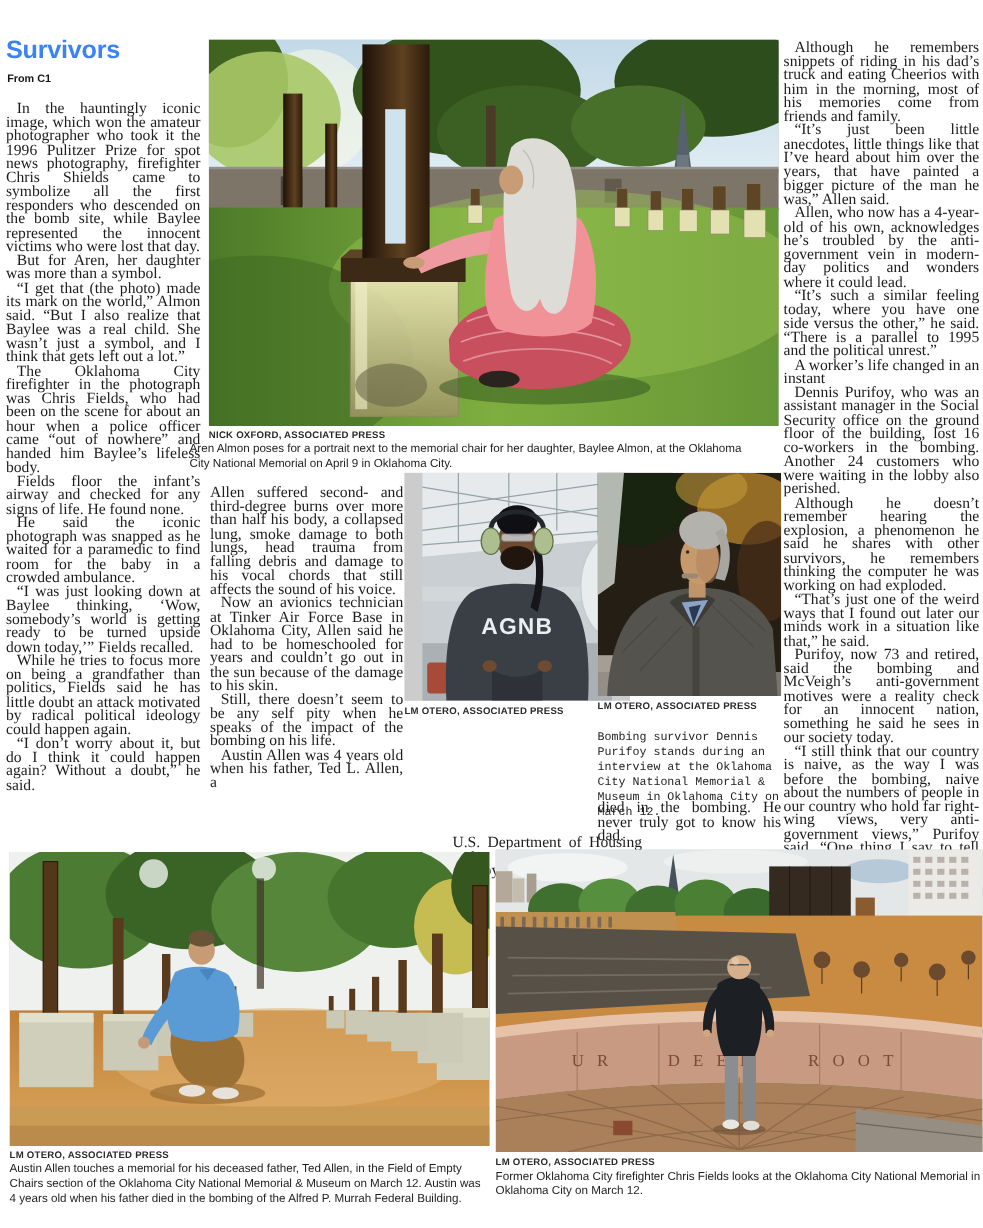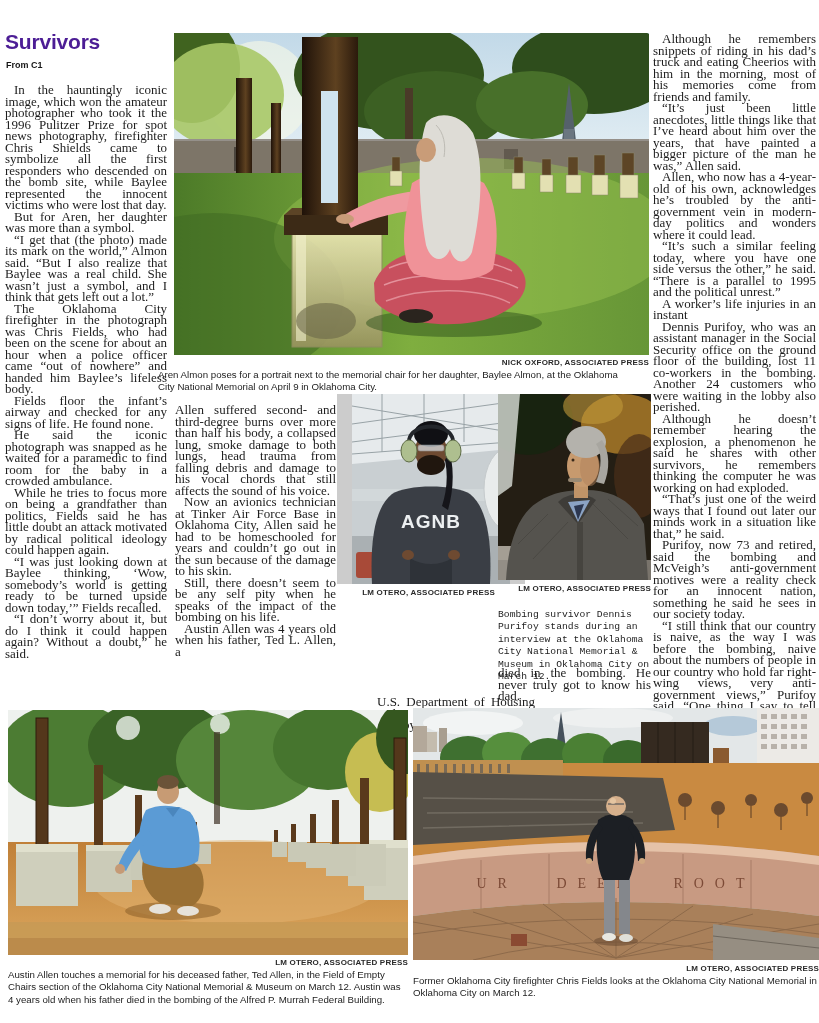--- a/index.html
+++ b/index.html
@@ -1,49 +1,49 @@
 <!DOCTYPE html>
 <html lang="en"><head>
 <meta charset="utf-8">
 <style>
   html,body{margin:0;padding:0;background:#ffffff;}
   #page{position:relative;width:819px;height:1023px;background:#fff;overflow:hidden;
         font-family:"Liberation Serif",serif;color:#1c1c1c;}
   .headline{position:absolute;left:5px;top:30px;font-family:"Liberation Sans",sans-serif;
-        font-weight:700;font-size:21px;letter-spacing:-0.2px;color:#4c1d95;}
+        font-weight:700;font-size:21px;letter-spacing:-0.2px;color:#3b82f6;}
   .fromc1{position:absolute;left:6px;top:60px;font-family:"Liberation Sans",sans-serif;
         font-weight:700;font-size:9px;color:#161616;}
   .col{position:absolute;text-align:justify;font-size:13px;line-height:11.5px;
         hyphens:auto;-webkit-hyphens:auto;}
   .col p{margin:0;text-indent:9px;}
   .col p.ni{text-indent:0;}
   .photo{position:absolute;overflow:hidden;background:#ccc;}
   .photo svg{display:block;width:100%;height:100%;}
   .credit{position:absolute;font-family:"Liberation Sans",sans-serif;font-weight:700;
-        font-size:8px;letter-spacing:.2px;color:#2a2a2a;text-align:right;}
+        font-size:8px;letter-spacing:.2px;color:#2a2a2a;}
   .caption{position:absolute;font-family:"Liberation Sans",sans-serif;font-size:9.7px;
         line-height:12.4px;color:#1d1d1d;}
 </style>
 </head>
 <body>
 
 <div id="page">
 
   <div class="headline">Survivors</div>
   <div class="fromc1">From C1</div>
 
   <div class="col" style="left:5px;top:84px;width:162px;">
     <p>In the hauntingly iconic image, which won the amateur photographer who took it the 1996 Pulitzer Prize for spot news photography, firefighter Chris Shields came to symbolize all the first responders who descended on the bomb site, while Baylee represented the innocent victims who were lost that day.</p>
     <p>But for Aren, her daughter was more than a symbol.</p>
     <p>“I get that (the photo) made its mark on the world,” Almon said. “But I also realize that Baylee was a real child. She wasn’t just a symbol, and I think that gets left out a lot.”</p>
     <p>The Oklahoma City firefighter in the photograph was Chris Fields, who had been on the scene for about an hour when a police officer came “out of nowhere” and handed him Baylee’s lifeless body.</p>
     <p>Fields floor the infant’s airway and checked for any signs of life. He found none.</p>
     <p>He said the iconic photograph was snapped as he waited for a paramedic to find room for the baby in a crowded ambulance.</p>
+    <p>“I was just looking down at Baylee thinking, ‘Wow, somebody’s world is getting ready to be turned upside down today,’” Fields recalled.</p>
     <p>While he tries to focus more on being a grandfather than politics, Fields said he has little doubt an attack motivated by radical political ideology could happen again.</p>
-    <p>“I was just looking down at Baylee thinking, ‘Wow, somebody’s world is getting ready to be turned upside down today,’” Fields recalled.</p>
     <p>“I don’t worry about it, but do I think it could happen again? Without a doubt,” he said.</p>
   </div>
 
   <div class="photo" style="left:174px;top:33px;width:475px;height:322px;">
     <svg viewBox="0 0 475 322">
       <defs>
         <linearGradient id="sky1" x1="0" y1="0" x2="0" y2="1">
           <stop offset="0" stop-color="#c2d9e8"></stop>
             <stop offset="1" stop-color="#ecf4f7"></stop>
         </linearGradient>
@@ -226,22 +226,22 @@
   <div class="caption" style="left:498px;top:609px;width:153px;font-family:Liberation Mono, monospace;">Bombing survivor Dennis Purifoy stands during an interview at the Oklahoma City National Memorial &amp; Museum in Oklahoma City on March 12.</div>
   <div class="col" style="left:498px;top:667px;width:153px;">
     <p class="ni">died in the bombing. He never truly got to know his dad.</p>
   </div>
 
   <div class="col" style="left:653px;top:33px;width:163px;">
     <p>Although he remembers snippets of riding in his dad’s truck and eating Cheerios with him in the morning, most of his memories come from friends and family.</p>
     <p>“It’s just been little anecdotes, little things like that I’ve heard about him over the years, that have painted a bigger picture of the man he was,” Allen said.</p>
     <p>Allen, who now has a 4-year-old of his own, acknowledges he’s troubled by the anti-government vein in modern-day politics and wonders where it could lead.</p>
     <p>“It’s such a similar feeling today, where you have one side versus the other,” he said. “There is a parallel to 1995 and the political unrest.”</p>
-    <p>A worker’s life injuries in an instant</p>
-    <p>Dennis Purifoy, who was an assistant manager in the Social Security office on the ground floor of the building, lost 11 co-workers in the bombing. Another 24 customers who were waiting in the lobby also perished.</p>
+    <p>A worker’s life changed in an instant</p>
+    <p>Dennis Purifoy, who was an assistant manager in the Social Security office on the ground floor of the building, lost 16 co-workers in the bombing. Another 24 customers who were waiting in the lobby also perished.</p>
     <p>Although he doesn’t remember hearing the explosion, a phenomenon he said he shares with other survivors, he remembers thinking the computer he was working on had exploded.</p>
     <p>“That’s just one of the weird ways that I found out later our minds work in a situation like that,” he said.</p>
     <p>Purifoy, now 73 and retired, said the bombing and McVeigh’s anti-government motives were a reality check for an innocent nation, something he said he sees in our society today.</p>
     <p>“I still think that our country is naive, as the way I was before the bombing, naive about the numbers of people in our country who hold far right-wing views, very anti-government views,” Purifoy said. “One thing I say to tell people is ‘conspiracy theories can kill,’ and we saw it here.”</p>
   </div>
 
   <div class="photo" style="left:8px;top:710px;width:400px;height:245px;">
     <svg viewBox="0 0 400 245">
       <defs>
         <linearGradient id="gravel" x1="0" y1="0" x2="0" y2="1">

